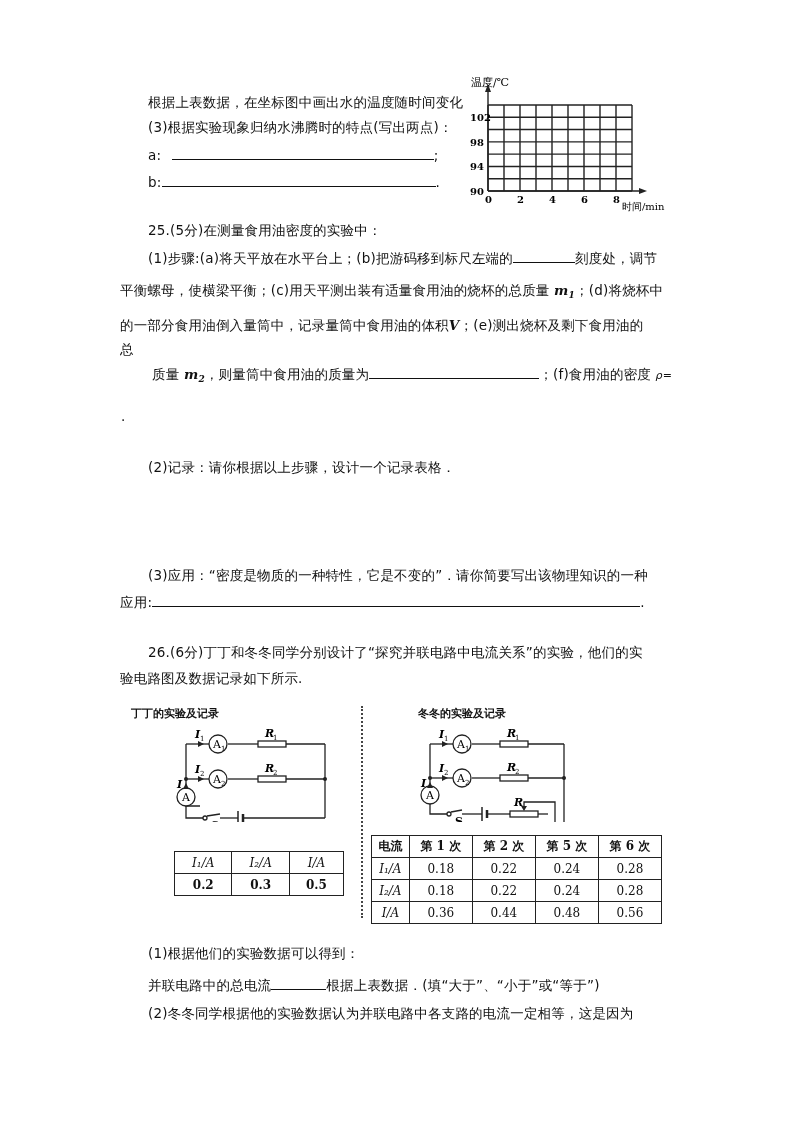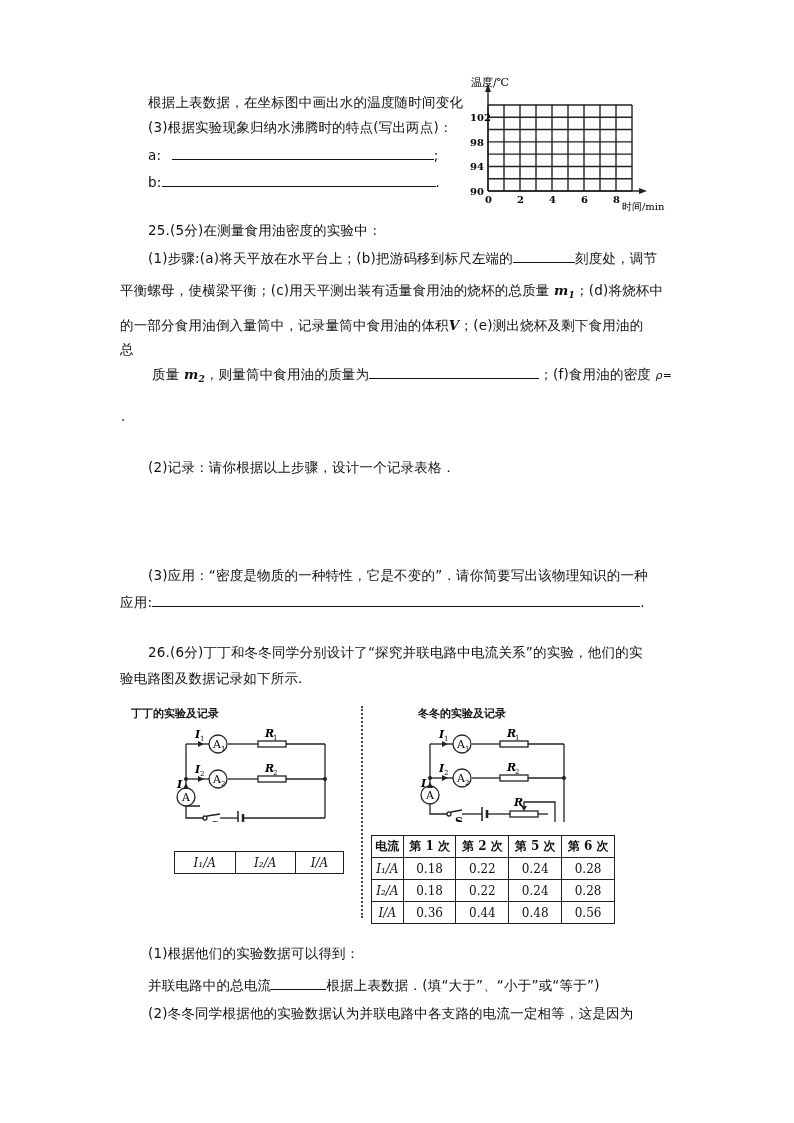--- a/index.html
+++ b/index.html
@@ -198,24 +198,29 @@
   <text x="55" y="103" font-weight="bold">S</text>
 </svg>
 
 <table class="tbl" style="left:174px;top:851px;width:170px;">
   <tbody>
       <tr>
     <td class="ital">I₁/A</td>
     <td class="ital">I₂/A</td>
     <td class="ital">I/A</td>
   </tr>
+  <tr>
+    <td class="h">0.2</td>
+    <td class="h">0.3</td>
+    <td class="h">0.5</td>
+  </tr>
 </tbody>
   </table>
 
-<table class="tbl" style="left:371px;top:835px;width:244px;padding-left:47px;">
+<table class="tbl" style="left:371px;top:835px;width:291px;padding-left:47px;">
   <tbody>
       <tr>
     <td class="h">电流</td>
     <td class="h">第 1 次</td>
     <td class="h">第 2 次</td>
     <td class="h">第 5 次</td>
     <td class="h">第 6 次</td>
   </tr>
   <tr>
     <td class="ital">I₁/A</td>

